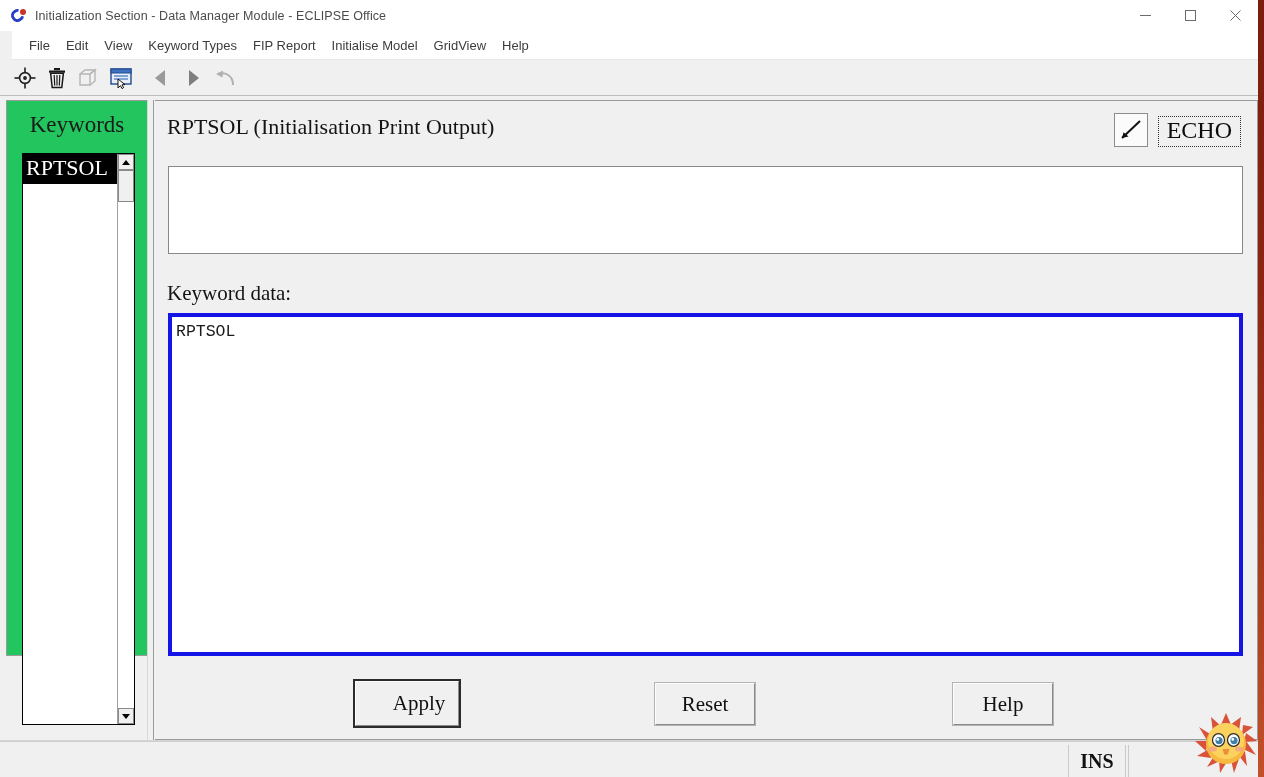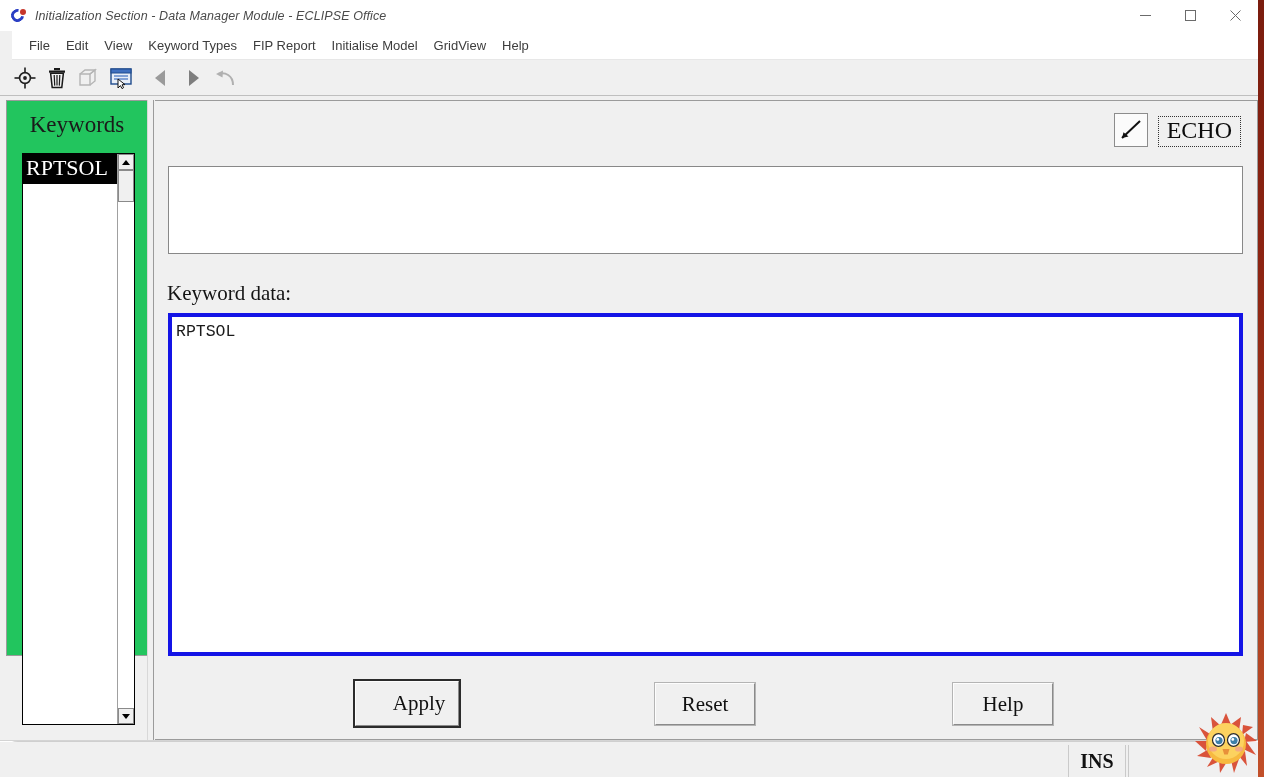--- a/index.html
+++ b/index.html
@@ -24,21 +24,21 @@
     width: 6px; height: 777px;
     background: linear-gradient(180deg,#7a1c0e 0%, #8d2412 35%, #a53a1c 70%, #c2502a 100%);
     z-index: 60;
   }
 
   
   .titlebar {
     position: absolute; top: 0; left: 0;
     width: 1258px; height: 31px;
     background: #ffffff;
-    display: flex; align-items: center; font-style: italic;
+    display: flex; align-items: center;
   }
   .title-icon {
     width: 16px; height: 16px;
     margin-left: 10px; margin-right: 9px;
     position: relative; flex: none;
   }
   .title-icon .ring {
     position: absolute; left: 1px; top: 1px;
     width: 13px; height: 13px;
     border-radius: 50%;
@@ -298,21 +298,21 @@
   .btn-reset { left: 500px; top: 7px; width: 100px; height: 42px; }
   .btn-help  { left: 798px; top: 7px; width: 100px; height: 42px; }
 
   
   .statusbar {
     position: absolute;
     left: 0; bottom: 0;
     width: 1258px; height: 36px;
     background: #f0f0f0;
     border-top: 1px solid #cfcfcf;
-    display: flex; align-items: stretch; border-radius: 18px;
+    display: flex; align-items: stretch;
   }
   .status-seg {
     background: #f0f0f0;
   }
   .status-main { flex: 1 1 auto; }
   .status-ins {
     position: absolute;
     right: 132px; top: 3px;
     width: 58px; height: 32px;
     display: flex; align-items: center; justify-content: center;
@@ -470,20 +470,21 @@
             <div class="tri"></div>
           </div>
       </div>
     </div>
   </div>
 
   <div class="splitter"></div>
 
   <div class="main-panel">
 
+    <div class="kw-title">RPTSOL (Initialisation Print Output)</div>
 
     <div class="echo-group">
       <div class="echo-check">
         <svg width="24" height="24" viewBox="0 0 24 24">
           <line x1="3" y1="20" x2="21" y2="3" stroke="#111" stroke-width="2"></line>
           <path d="M3 20 L9.5 18.5 L4.5 14.2 Z" fill="#111"></path>
         </svg>
       </div>
       <div class="echo-label">ECHO</div>
     </div>

